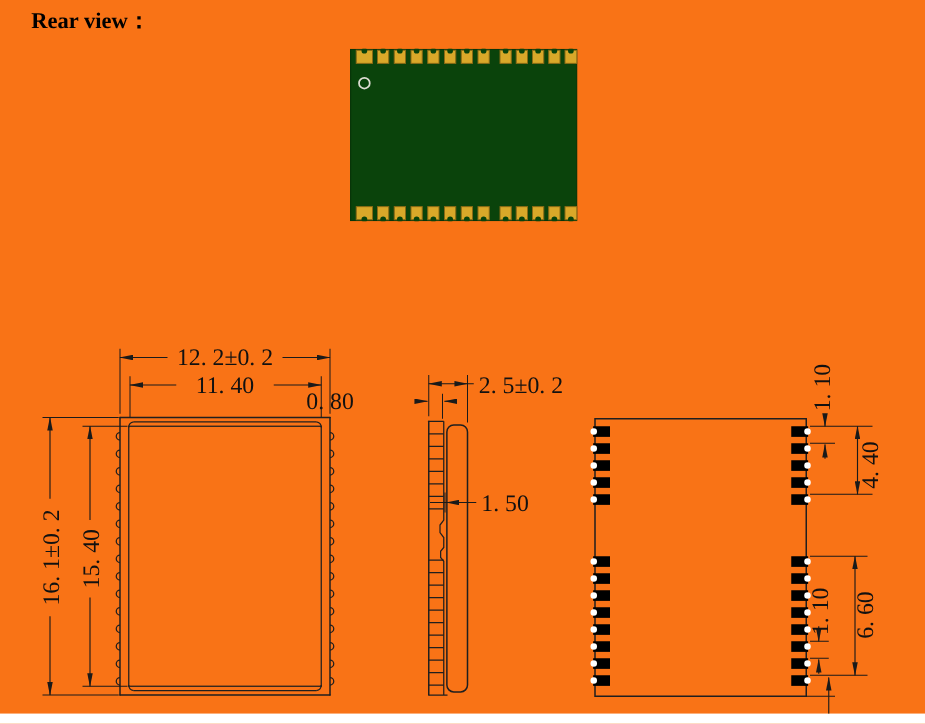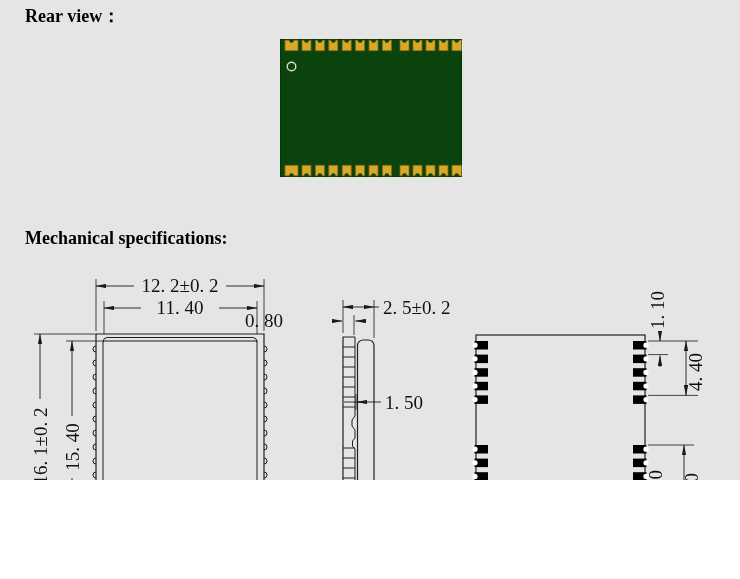--- a/index.html
+++ b/index.html
@@ -1,17 +1,17 @@
 <!DOCTYPE html>
 <html><head>
 <meta charset="utf-8">
 <style>
   html,body{margin:0;padding:0;background:#fff;}
   #canvas{
-    position:relative;width:740px;height:480px;background:#e5e5e5;
+    position:relative;width:740px;height:571px;background:#f97316;
     font-family:"Liberation Serif", serif;overflow:hidden;
   }
   .heading{
     position:absolute;left:25px;font-weight:bold;font-size:18px;color:#000;
     font-family:"Liberation Serif", serif;white-space:nowrap;
   }
   #rear-heading{top:4px;}
   #mech-heading{top:228px;}
   svg{position:absolute;}
   #pcb-photo{left:280px;top:39px;}
@@ -91,21 +91,20 @@
         <circle cx="106.9" cy="136.5" r="2.3"></circle>
       <circle cx="124.5" cy="136.5" r="2.3"></circle>
         <circle cx="137.5" cy="136.5" r="2.3"></circle>
         <circle cx="150.5" cy="136.5" r="2.3"></circle>
       <circle cx="163.5" cy="136.5" r="2.3"></circle>
         <circle cx="176.7" cy="136.5" r="2.3"></circle>
     </g>
     <circle cx="11.5" cy="27.5" r="4.3" fill="none" stroke="#dddcd2" stroke-width="1.4"></circle>
   </svg>
 
-  <div class="heading" id="mech-heading">Mechanical specifications:</div>
 
   <svg id="mech-drawing" width="740" height="314" viewBox="0 265 740 314">
     <defs>
       <marker id="arr" viewBox="0 0 10 4" refX="9.5" refY="2" markerWidth="11" markerHeight="4.4" orient="auto-start-reverse" markerUnits="userSpaceOnUse">
         <path d="M0 0 L10 2 L0 4 Z" fill="#1a1a1a"></path>
       </marker>
     </defs>
 
     <g>
       <g>

